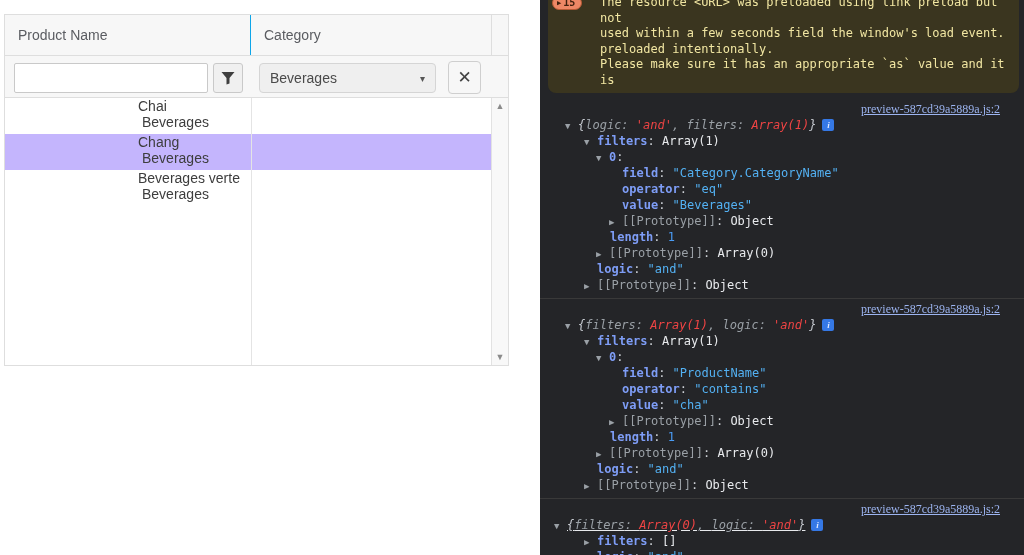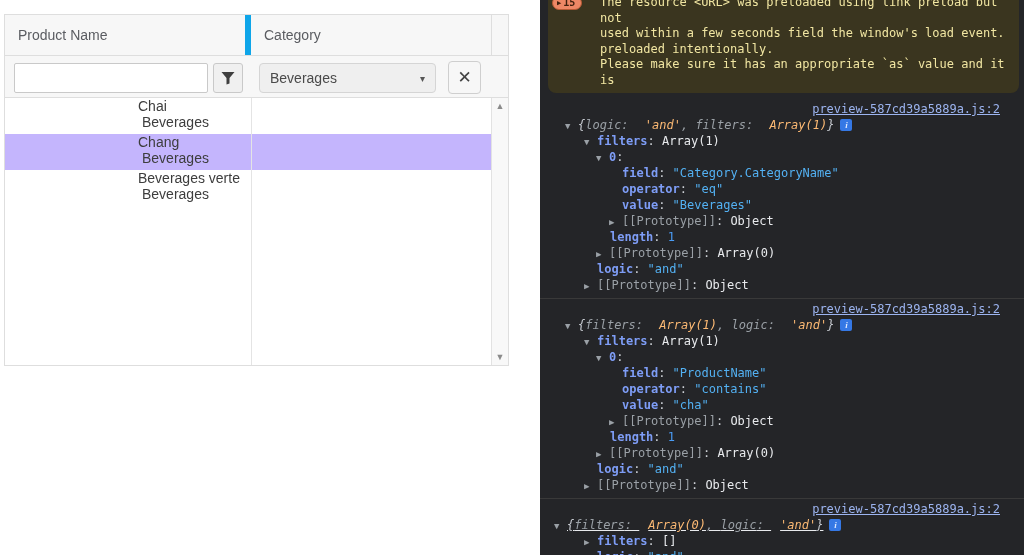--- a/index.html
+++ b/index.html
@@ -5,21 +5,21 @@
   * { margin:0; padding:0; box-sizing:border-box; }
   html,body { width:1024px; height:555px; overflow:hidden; background:#fff;
               font-family:"Liberation Sans", sans-serif; }
   .stage { position:relative; width:1024px; height:555px; }
 
   
   .grid { position:absolute; left:4px; top:14px; width:505px; height:352px;
           background:#fff; border:1px solid #dedede; font-size:14px; color:#3d3d3d; }
   .g-head { display:flex; height:41px; background:#f7f7f7; border-bottom:1px solid #dedede; }
   .g-filter { display:flex; height:42px; background:#f7f7f7; border-bottom:1px solid #dedede; position:relative; }
-  .hc1 { width:246px; border-right:6px solid #0ea5e9; display:flex; align-items:center; padding-left:13px; color:#5a5c61; }
+  .hc1 { width:246px; border-right:1px solid #0ea5e9; display:flex; align-items:center; padding-left:13px; color:#5a5c61; }
   .hc2 { width:240px; display:flex; align-items:center; padding-left:13px; color:#5a5c61; }
   .hsp { width:17px; border-left:1px solid #dedede; }
   .f-input { position:absolute; left:9px; top:7px; width:194px; height:30px;
              border:1px solid #c9c9c9; border-radius:2px; background:#fff; padding:0 6px;
              font-size:14px; font-family:"Liberation Sans",sans-serif; }
   .f-btn { position:absolute; left:208px; top:7px; width:30px; height:30px;
            background:#f0f0f0; border:1px solid #c9c9c9; border-radius:3px;
            display:flex; align-items:center; justify-content:center; cursor:pointer; }
   .dd { position:absolute; left:254px; top:7px; width:177px; height:30px;
         background:#efefef; border:1px solid #d5d5d5; border-radius:4px;
@@ -48,32 +48,32 @@
   .warn { position:relative; margin:0 5px 6px 8px; background:#3a351f;
           border-radius:0 0 8px 8px; padding:0 8px 5px 52px; color:#f1e6a2; }
   .warn-lines { margin-top:-5px; line-height:15.5px; }
   .warn-badge { position:absolute; left:4px; top:1px; height:14px; padding:0 6px 0 4px;
                 background:#ed8765; border:1px solid #b65a35; border-radius:8px;
                 color:#40200e; font-size:10px; line-height:12px; font-weight:bold;
                 display:flex; align-items:center; gap:2px; cursor:pointer; }
   .warn-badge .tri { font-size:7px; }
   .cblock { border-bottom:1px solid #393939; padding:2px 0 5px 0; }
   .linkrow { text-align:right; padding-right:24px; height:16px; }
-  .srclink { color:#9cb4f0; text-decoration:underline; cursor:pointer; }
+  .srclink { color:#9cb4f0; text-decoration:underline; cursor:pointer;font-family:Liberation Serif, serif; }
   .crow { height:16px; white-space:pre; }
   .arrow { display:inline-block; width:13px; color:#9aa0a6; font-size:9px; cursor:pointer; }
   .k  { color:#7e9df6; font-weight:bold; }
   .pr { color:#9aa0a6; }
   .s  { color:#53b1f3; }
   .n  { color:#4a9cf5; }
   .o  { color:#e8eaed; }
   .p  { color:#cdd1d6; }
   .pk { color:#9aa0a6; font-style:italic; }
   .pp { color:#9aa0a6; font-style:italic; }
-  .pv { color:#fdba74; font-style:italic;margin-left:9px; }
+  .pv { color:#ef4444; font-style:italic; }
   .pb { color:#c7cbd1; font-style:italic; }
   .ibadge { display:inline-block; width:12px; height:12px; margin-left:6px;
             background:#3578e5; color:#dce8ff; border-radius:2px; text-align:center;
             font-size:9px; line-height:12px; font-style:italic; font-weight:bold;
             font-family:"Liberation Serif",serif; cursor:pointer; vertical-align:1px; }
   .funnel-svg { display:block; }
 </style>
 </head>
 <body>
 

